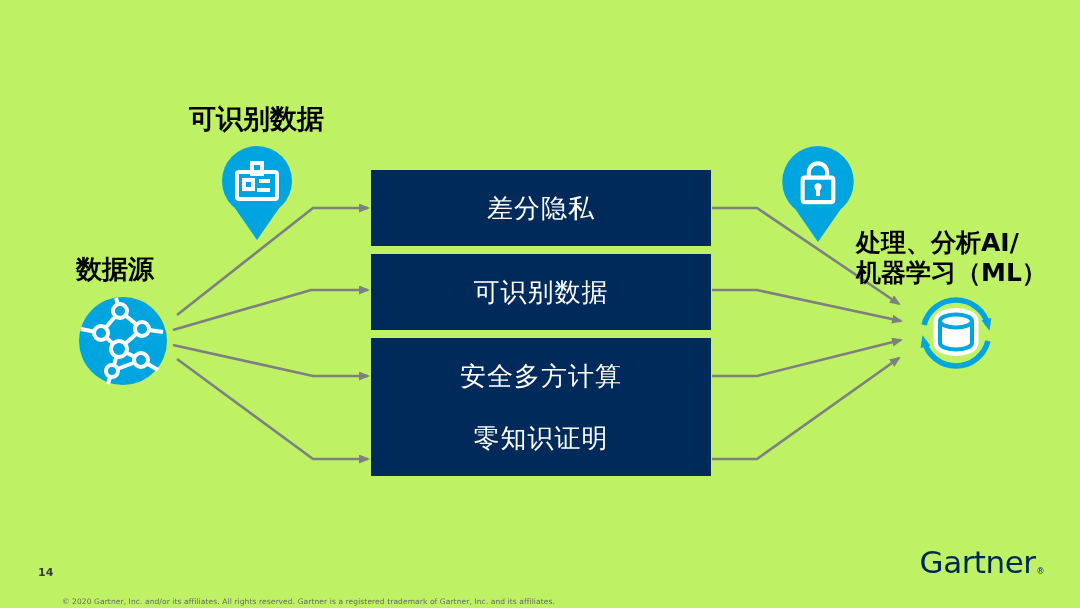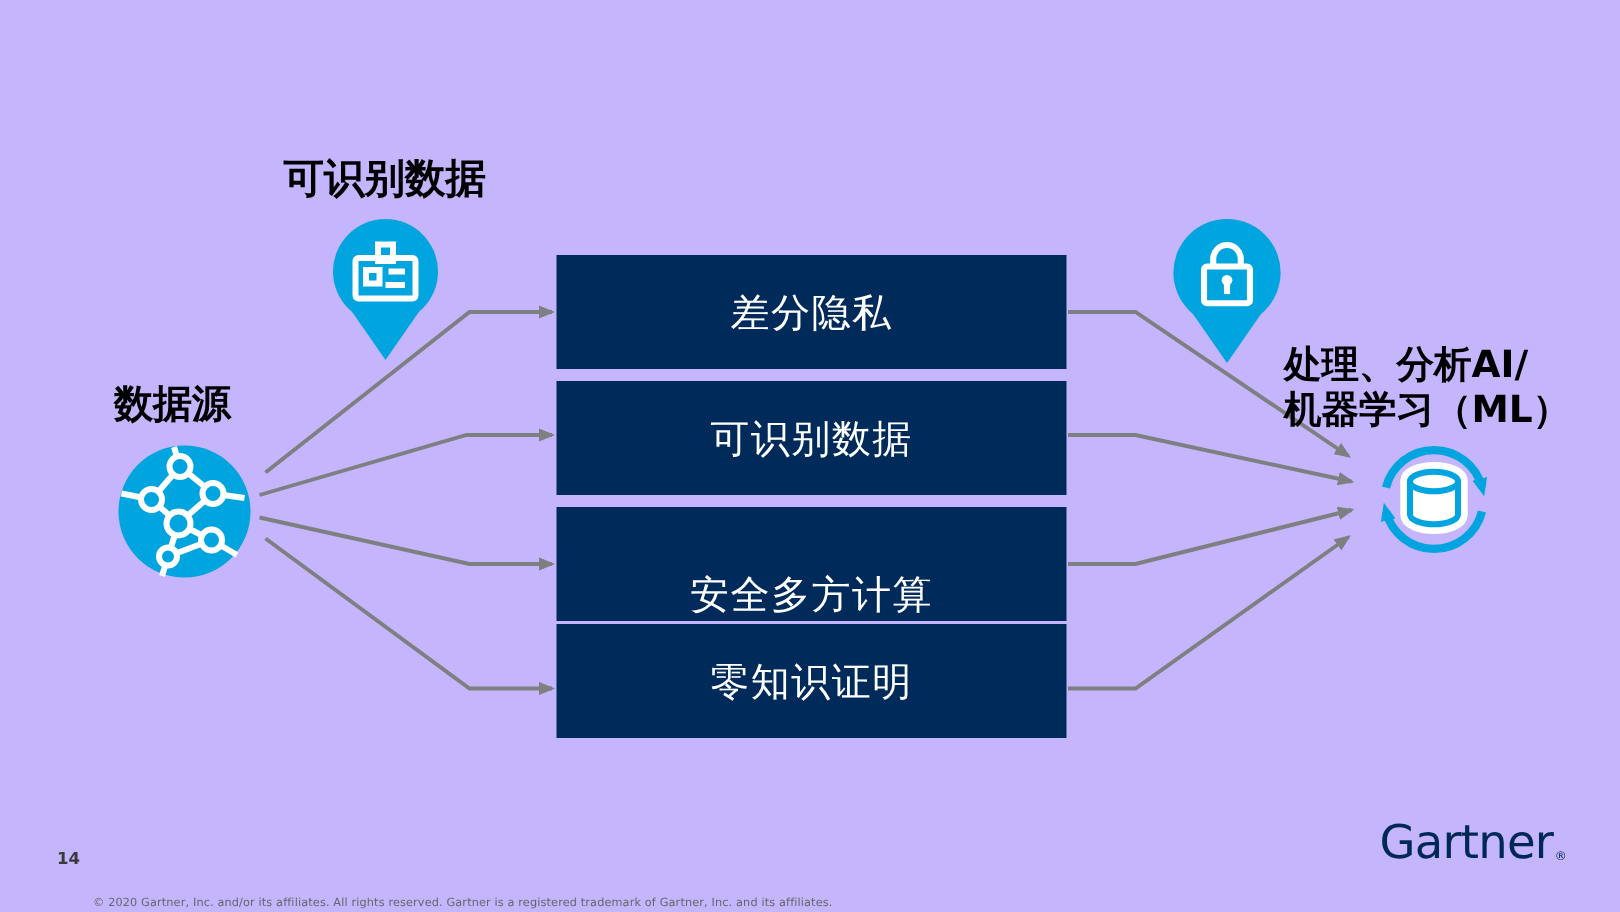--- a/index.html
+++ b/index.html
@@ -1,40 +1,40 @@
 <!DOCTYPE html>
 <html><head>
 <meta charset="utf-8">
 <style>
   html,body{margin:0;padding:0;background:#ffffff;}
   body{
     width:1080px;height:608px;
     font-family:"DejaVu Sans","Liberation Sans",sans-serif;
     position:relative;overflow:hidden;
   }
-  .stage{position:absolute;left:0;top:0;width:1080px;height:608px;background:#c4b5fd;}
+  .stage{position:absolute;left:0;top:0;width:1080px;height:608px;background:#bef264;}
 
   
   .diagram-label{position:absolute;font-weight:bold;color:#000000;white-space:nowrap;}
   .lbl-identifiable{left:189px;top:101px;font-size:27px;}
   .lbl-privacy{left:720px;top:101px;font-size:27px;}
   .lbl-source{left:76px;top:252px;font-size:26px;}
   .lbl-processing{left:856px;top:228px;font-size:25px;line-height:30px;}
 
   
   .tech-box{
     position:absolute;left:371px;width:340px;height:76px;
     background:#002A5A;color:#ffffff;
     display:flex;align-items:center;justify-content:center;
     font-size:26px;letter-spacing:1px;
   }
   .tech-box.b0{top:170px;}
   .tech-box.b1{top:254px;}
-  .tech-box.b2{top:338px;align-items:flex-end;}
-  .tech-box.b3{top:416px;justify-content:center;}
+  .tech-box.b2{top:338px;}
+  .tech-box.b3{top:400px;justify-content:center;}
 
   
   .icon{position:absolute;}
   .icon-pin-badge{left:222px;top:146px;width:70px;height:95px;}
   .icon-pin-lock{left:781px;top:146px;width:74px;height:97px;}
   .icon-network{left:78px;top:296px;width:90px;height:90px;}
   .icon-processing{left:914px;top:291px;width:84px;height:84px;}
   .arrow-layer{position:absolute;left:0;top:0;width:1080px;height:608px;pointer-events:none;}
 
   

